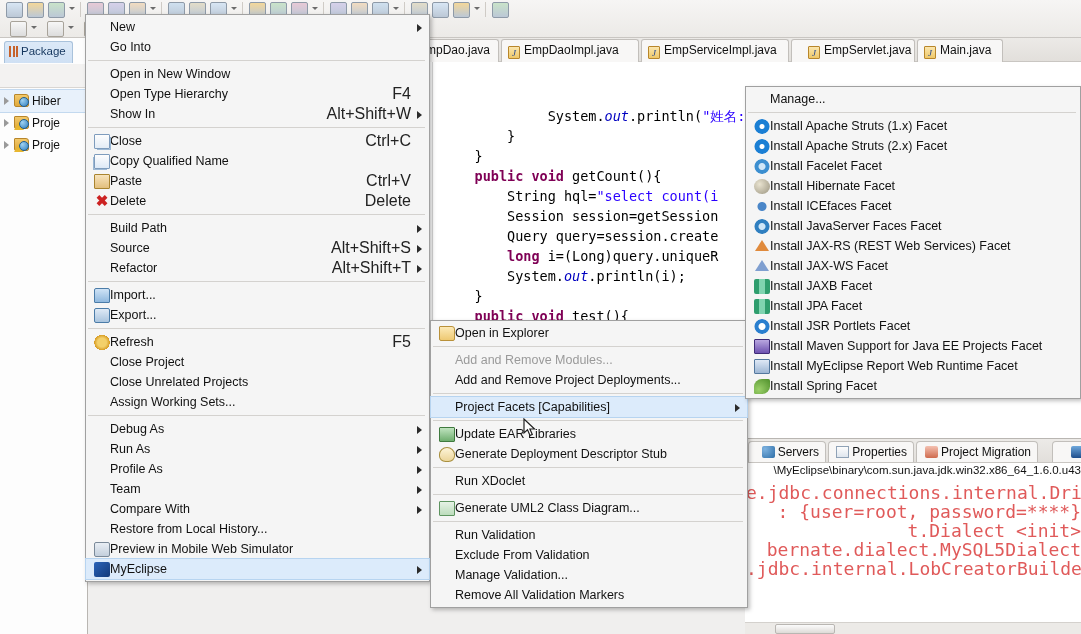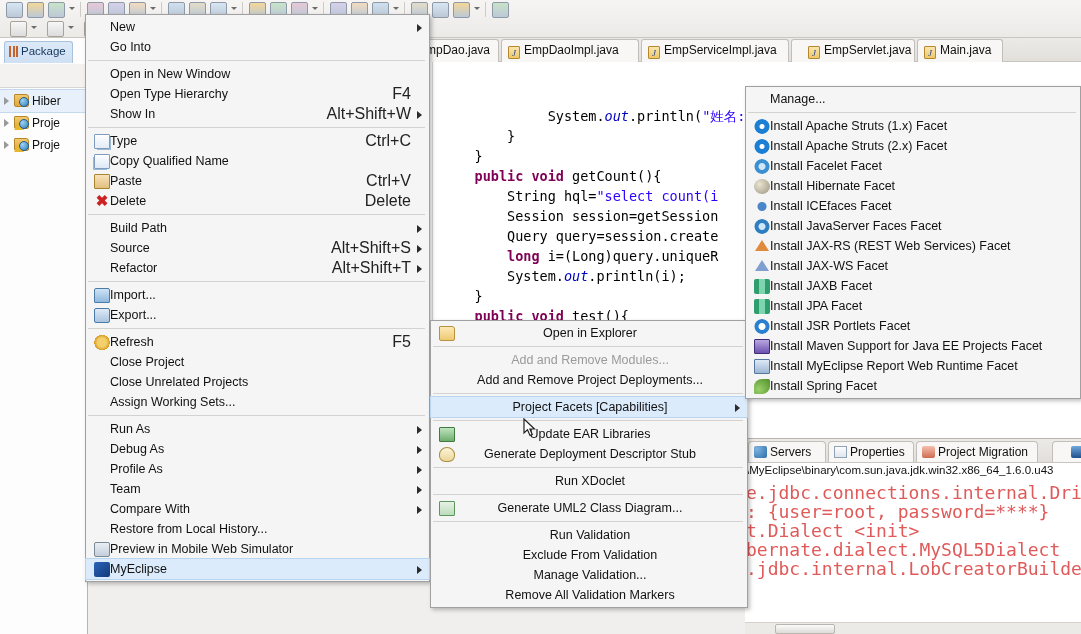--- a/index.html
+++ b/index.html
@@ -126,21 +126,21 @@
     position: absolute; left: 8px; top: 0; width: 1px; height: 376px;
     background: #d8d8d8;
   }
   .kw { color: #7f0055; font-weight: bold; }
   .str { color: #2a00ff; }
   .fld { color: #0000c0; font-style: italic; }
 
   
   .console-area {
     position: absolute; left: 745px; top: 438px; width: 336px; height: 196px;
-    background: #fff; border-top: 1px solid #b9b6b2;
+    background: #fff; border-top: 1px solid #b9b6b2; text-align: right;
   }
   .ctabbar {
     position: absolute; left: 0; top: 0; width: 336px; height: 24px;
     background: linear-gradient(#eceae7,#e2dfdb);
     border-bottom: 1px solid #c9c6c2; overflow: hidden;
   }
   .ctab {
     position: absolute; top: 2px; height: 22px; padding: 3px 6px 0 5px;
     font-size: 12px; background: #f8f7f6;
     border: 1px solid #c2bfbb; border-bottom: none;
@@ -173,21 +173,21 @@
   }
 
   
   .menu {
     position: absolute; background: #f5f5f5;
     border: 1px solid #a0a0a0;
     box-shadow: 2px 2px 4px rgba(0,0,0,.25);
     padding: 2px 0;
   }
   .menu.m1 { left: 85px; top: 14px; width: 345px; }
-  .menu.m2 { left: 430px; top: 320px; width: 318px; text-align: center; }
+  .menu.m2 { left: 430px; top: 320px; width: 318px; }
   .menu.m3 { left: 745px; top: 86px; width: 336px; }
   .mi {
     position: relative; height: 20px; line-height: 20px;
     padding-left: 24px; padding-right: 22px;
     font-size: 12.5px; color: #111; white-space: nowrap; cursor: default;
   }
   .mi.dis { color: #9a9a9a; }
   .mi.hl { background: #dcebfb; outline: 1px solid #b7d4f0; }
   .mi .acc {
     position: absolute; right: 18px; top: 0;
@@ -349,39 +349,39 @@
 </div>
 
 <div class="menu m1" id="menu1">
       <div class="mi"><span>New</span><span class="arr"></span></div>
       <div class="mi"><span>Go Into</span></div>
       <div class="msep"></div>
       <div class="mi"><span>Open in New Window</span></div>
       <div class="mi"><span>Open Type Hierarchy</span><span class="acc">F4</span></div>
       <div class="mi"><span>Show In</span><span class="acc">Alt+Shift+W</span><span class="arr"></span></div>
       <div class="msep"></div>
-      <div class="mi"><span class="mico ic-copy"></span><span>Type</span><span class="acc">Ctrl+C</span></div>
+      <div class="mi"><span class="mico ic-copy"></span><span>Close</span><span class="acc">Ctrl+C</span></div>
       <div class="mi"><span class="mico ic-copyq"></span><span>Copy Qualified Name</span></div>
       <div class="mi"><span class="mico ic-paste"></span><span>Paste</span><span class="acc">Ctrl+V</span></div>
       <div class="mi"><span class="mico ic-delete">✖</span><span>Delete</span><span class="acc">Delete</span></div>
       <div class="msep"></div>
       <div class="mi"><span>Build Path</span><span class="arr"></span></div>
       <div class="mi"><span>Source</span><span class="acc">Alt+Shift+S</span><span class="arr"></span></div>
       <div class="mi"><span>Refactor</span><span class="acc">Alt+Shift+T</span><span class="arr"></span></div>
       <div class="msep"></div>
       <div class="mi"><span class="mico ic-import"></span><span>Import...</span></div>
       <div class="mi"><span class="mico ic-export"></span><span>Export...</span></div>
       <div class="msep"></div>
       <div class="mi"><span class="mico ic-refresh"></span><span>Refresh</span><span class="acc">F5</span></div>
       <div class="mi"><span>Close Project</span></div>
       <div class="mi"><span>Close Unrelated Projects</span></div>
       <div class="mi"><span>Assign Working Sets...</span></div>
       <div class="msep"></div>
+      <div class="mi"><span>Debug As</span><span class="arr"></span></div>
       <div class="mi"><span>Run As</span><span class="arr"></span></div>
-      <div class="mi"><span>Debug As</span><span class="arr"></span></div>
       <div class="mi"><span>Profile As</span><span class="arr"></span></div>
       <div class="mi"><span>Team</span><span class="arr"></span></div>
       <div class="mi"><span>Compare With</span><span class="arr"></span></div>
       <div class="mi"><span>Restore from Local History...</span></div>
       <div class="mi"><span class="mico ic-mobile"></span><span>Preview in Mobile Web Simulator</span></div>
       <div class="mi hl"><span class="mico ic-myeclipse"></span><span>MyEclipse</span><span class="arr"></span></div>
     </div>
 <div class="menu m2" id="menu2">
       <div class="mi"><span class="mico ic-explorer"></span><span>Open in Explorer</span></div>
       <div class="msep"></div>

